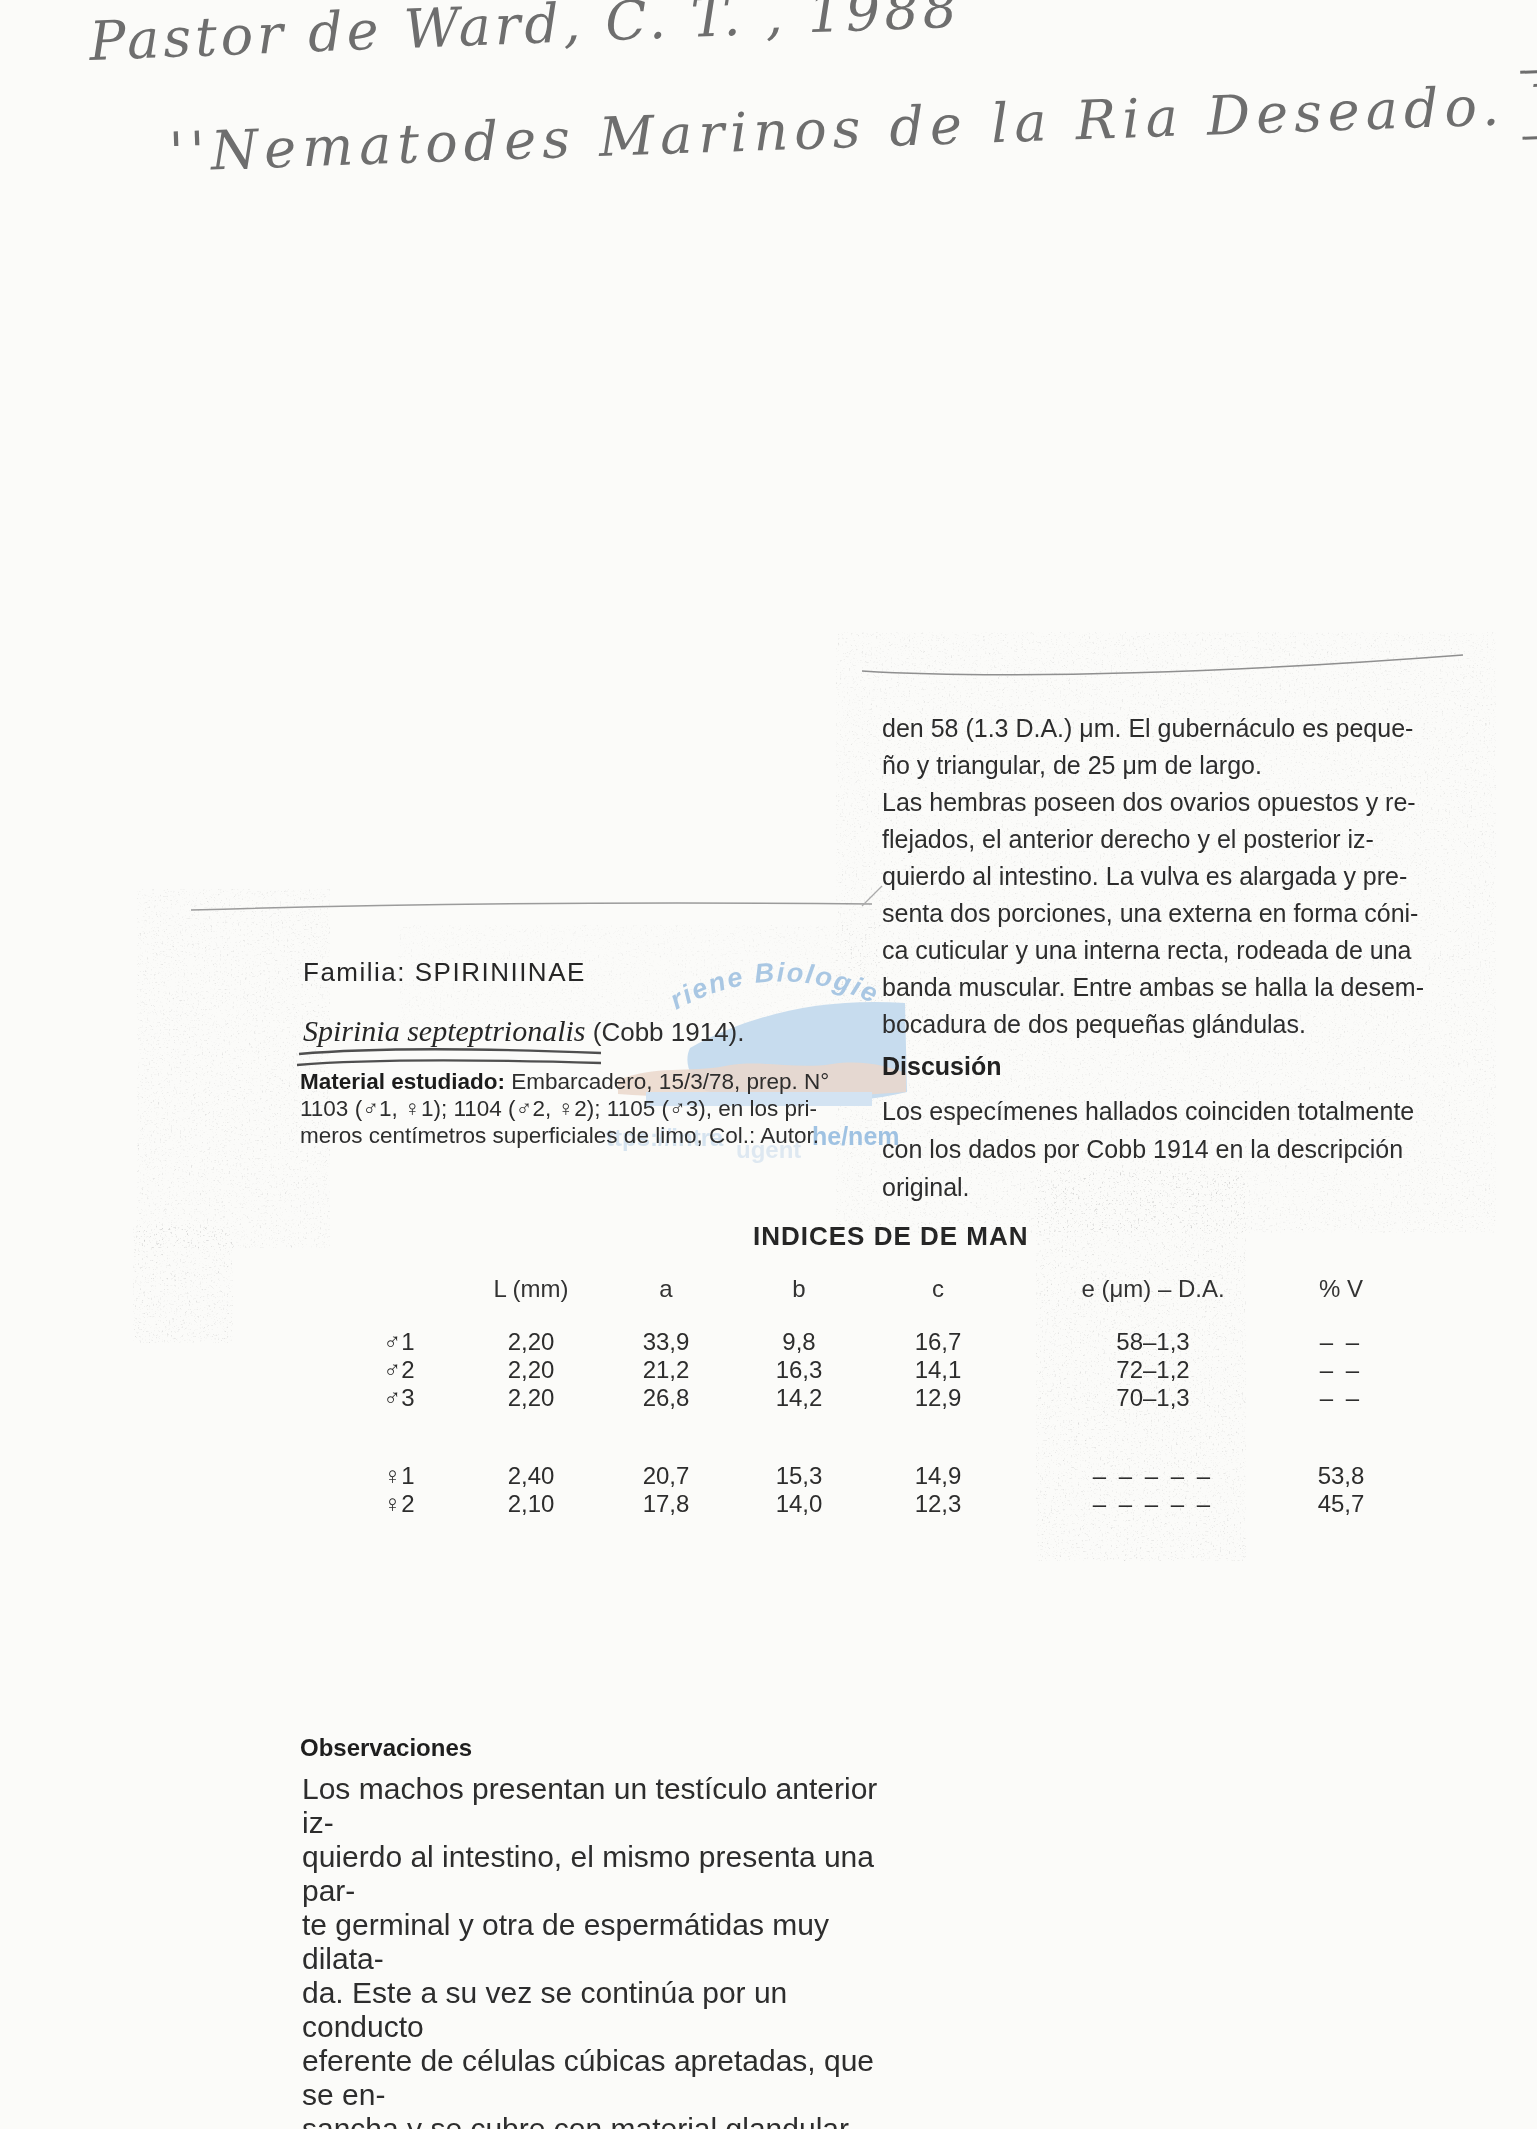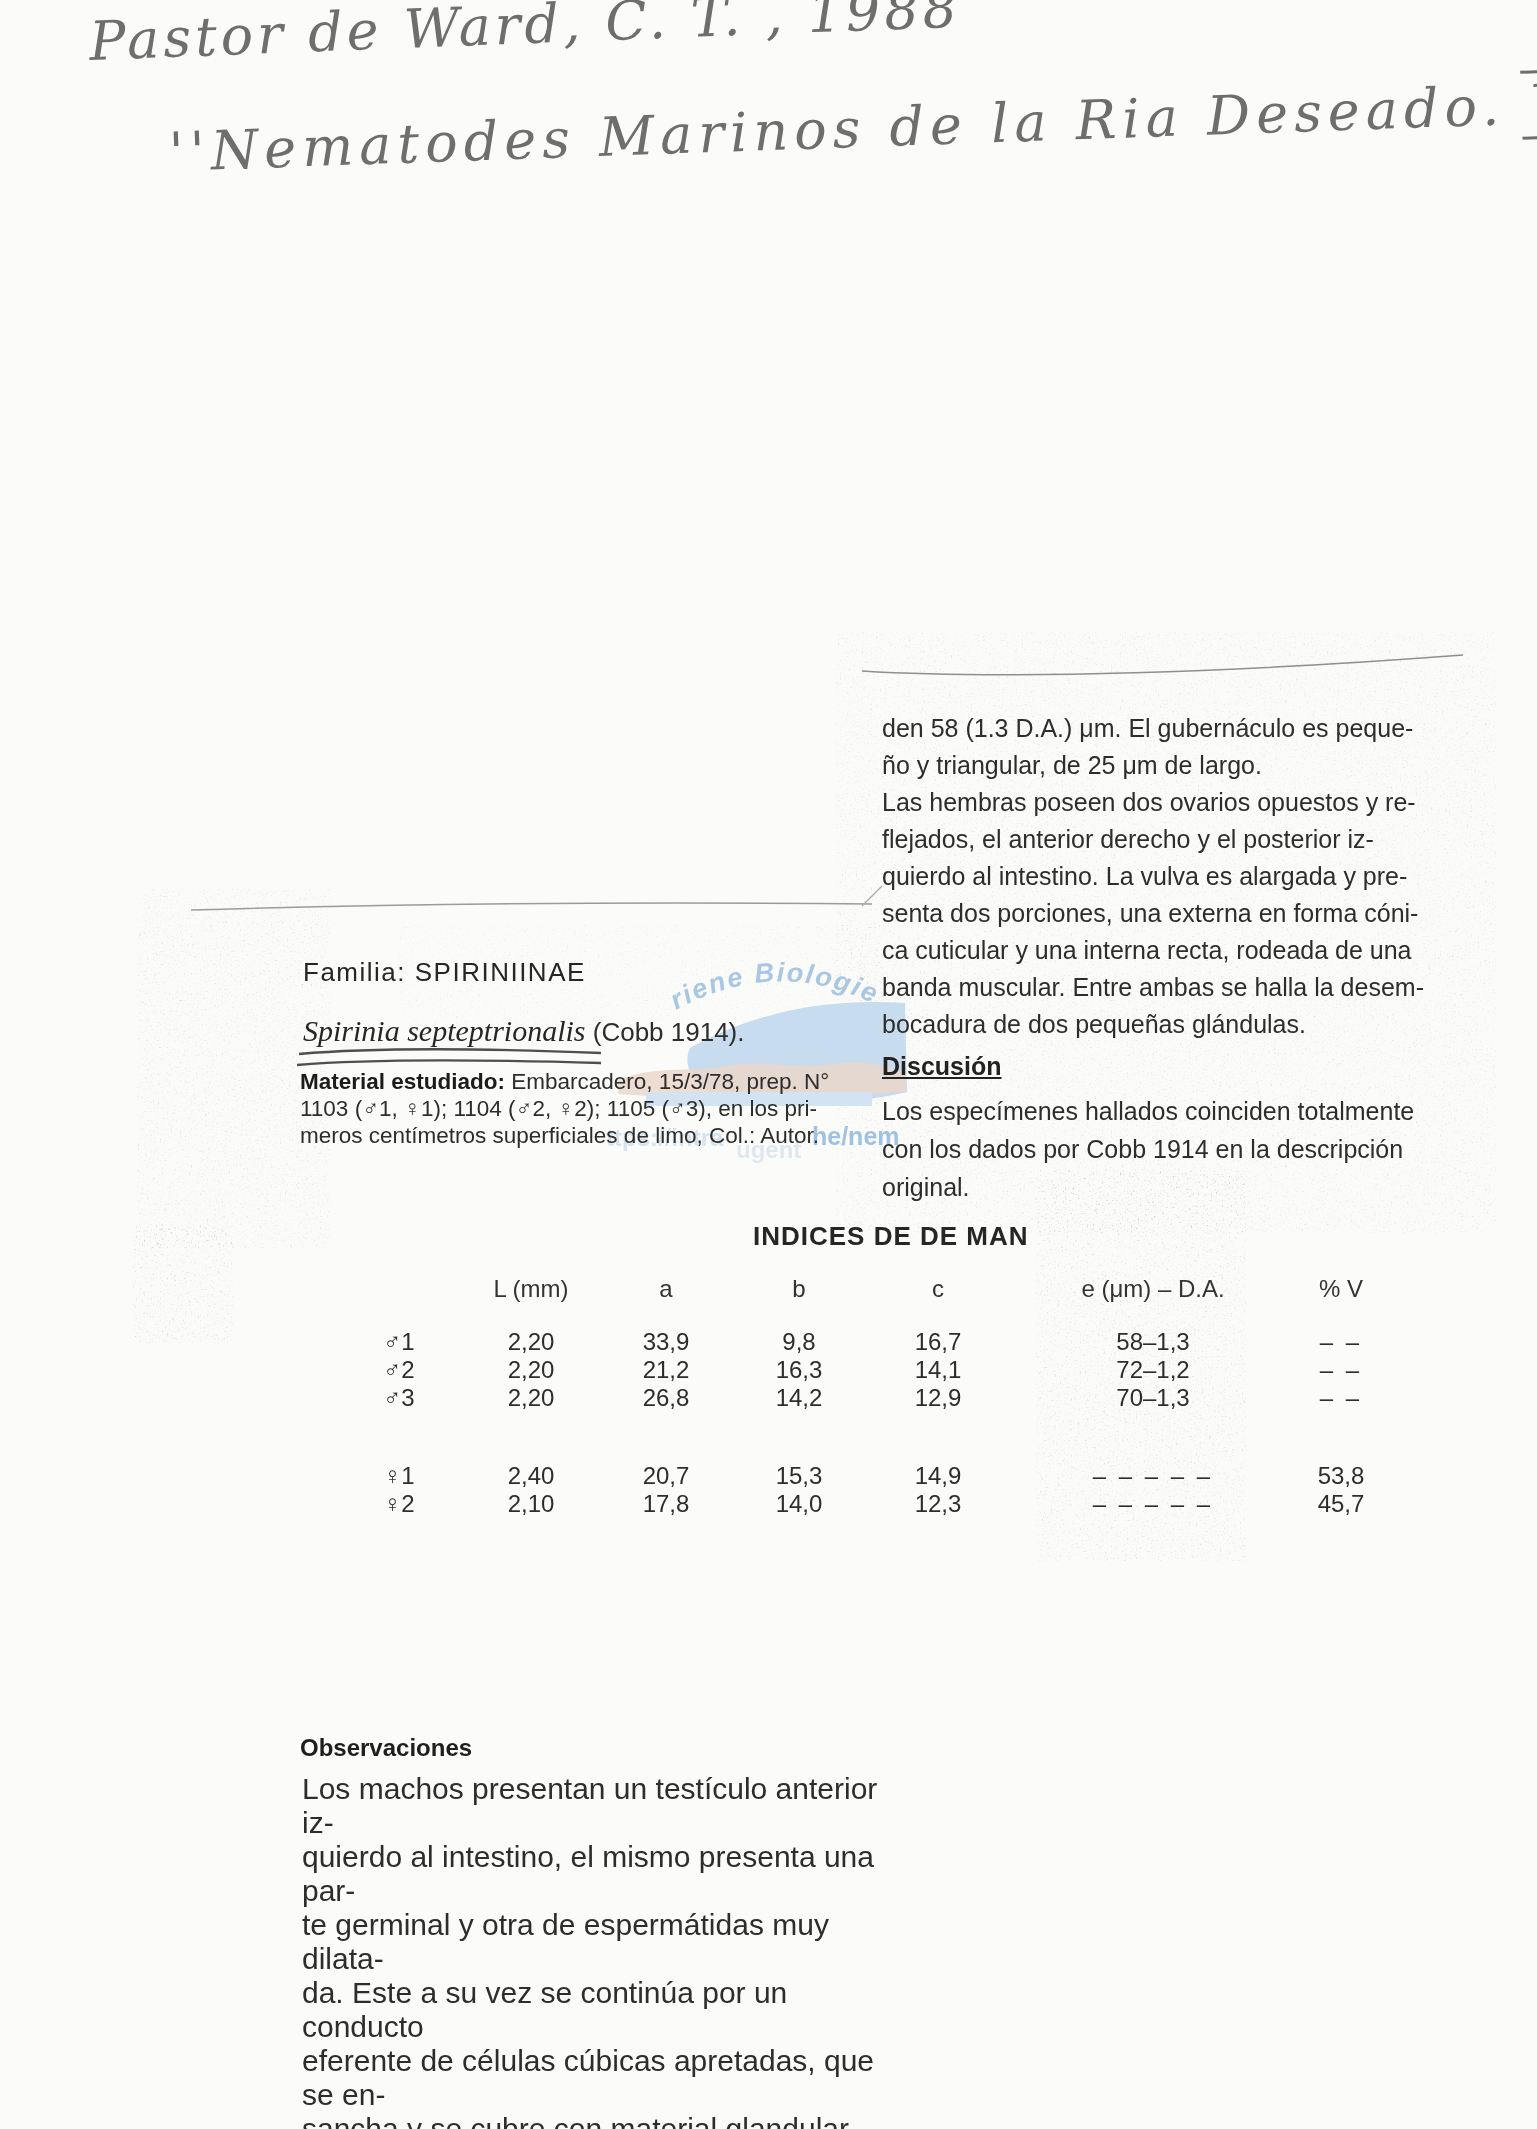--- a/index.html
+++ b/index.html
@@ -20,21 +20,21 @@
   }
   .hw1{left:88px;top:10px;font-size:54px;letter-spacing:4px;transform:rotate(-2.2deg);transform-origin:left top;}
   .hw2{left:168px;top:118px;font-size:54px;letter-spacing:6px;transform:rotate(-2deg);transform-origin:left top;}
   .hw-numeral{
     display:inline-block;margin-left:16px;padding:0 10px;
     border-top:3px solid #6e6e6e;border-bottom:3px solid #6e6e6e;
   }
 
   
   .rc-body{left:882px;top:710px;width:592px;font-size:25px;line-height:37px;}
-  .rc-disc-head{left:882px;top:1052px;font-size:25px;font-weight:bold;color:#222;text-decoration:underline;}
+  .rc-disc-head{left:882px;top:1052px;font-size:25px;font-weight:bold;color:#222;}
   .rc-disc-body{left:882px;top:1092px;width:592px;font-size:25px;line-height:38px;}
 
   
   .lc-family{left:303px;top:957px;font-size:26px;letter-spacing:1.5px;color:#262626;}
   .lc-species{left:303px;top:1014px;font-size:28px;}
   .species-name{font-family:"Liberation Serif","DejaVu Serif",serif;font-style:italic;font-size:30px;color:#262626;}
   .species-auth{font-size:26px;color:#2d2d2d;}
   .lc-material{left:300px;top:1068px;width:590px;font-size:22.5px;line-height:27px;}
   .lc-material b, .lc-dist b{color:#1c1c1c;}
   .lc-dist{left:300px;top:1598px;width:580px;font-size:24px;line-height:39px;}

